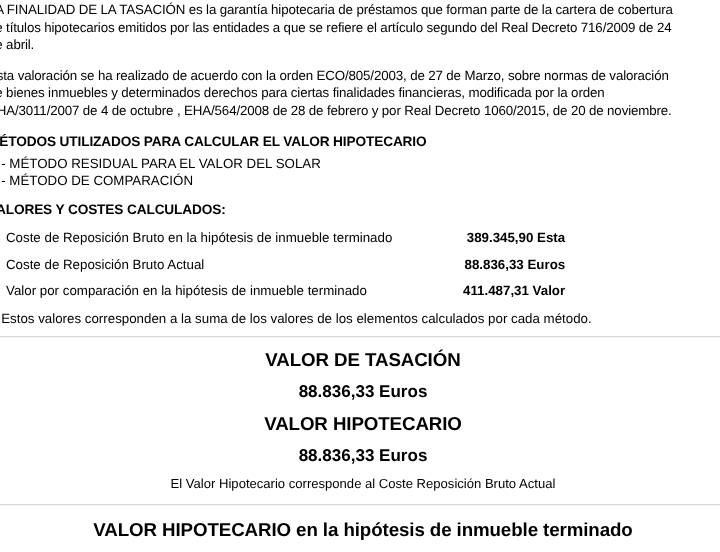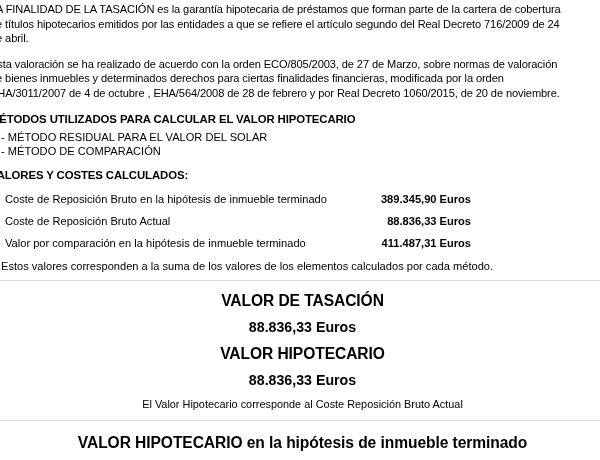--- a/index.html
+++ b/index.html
@@ -137,31 +137,31 @@
     <div>- MÉTODO RESIDUAL PARA EL VALOR DEL SOLAR</div>
     <div>- MÉTODO DE COMPARACIÓN</div>
   </div>
 
   <div class="section-head head-values">VALORES Y COSTES CALCULADOS:</div>
 
   <table class="values-table">
     <tbody>
       <tr>
         <td class="vlabel">Coste de Reposición Bruto en la hipótesis de inmueble terminado</td>
-        <td class="vamount">389.345,90 Euros</td>
+        <td class="vamount">389.345,90 Esta</td>
         <td class="vpad"></td>
       </tr>
       <tr>
         <td class="vlabel">Coste de Reposición Bruto Actual</td>
         <td class="vamount">88.836,33 Euros</td>
         <td class="vpad"></td>
       </tr>
       <tr>
         <td class="vlabel">Valor por comparación en la hipótesis de inmueble terminado</td>
-        <td class="vamount">411.487,31 Euros</td>
+        <td class="vamount">411.487,31 Valor</td>
         <td class="vpad"></td>
       </tr>
     </tbody>
   </table>
 
   <div class="note-sum">Estos valores corresponden a la suma de los valores de los elementos calculados por cada método.</div>
 
   <hr class="rule rule-1">
 
   <div class="centered">

